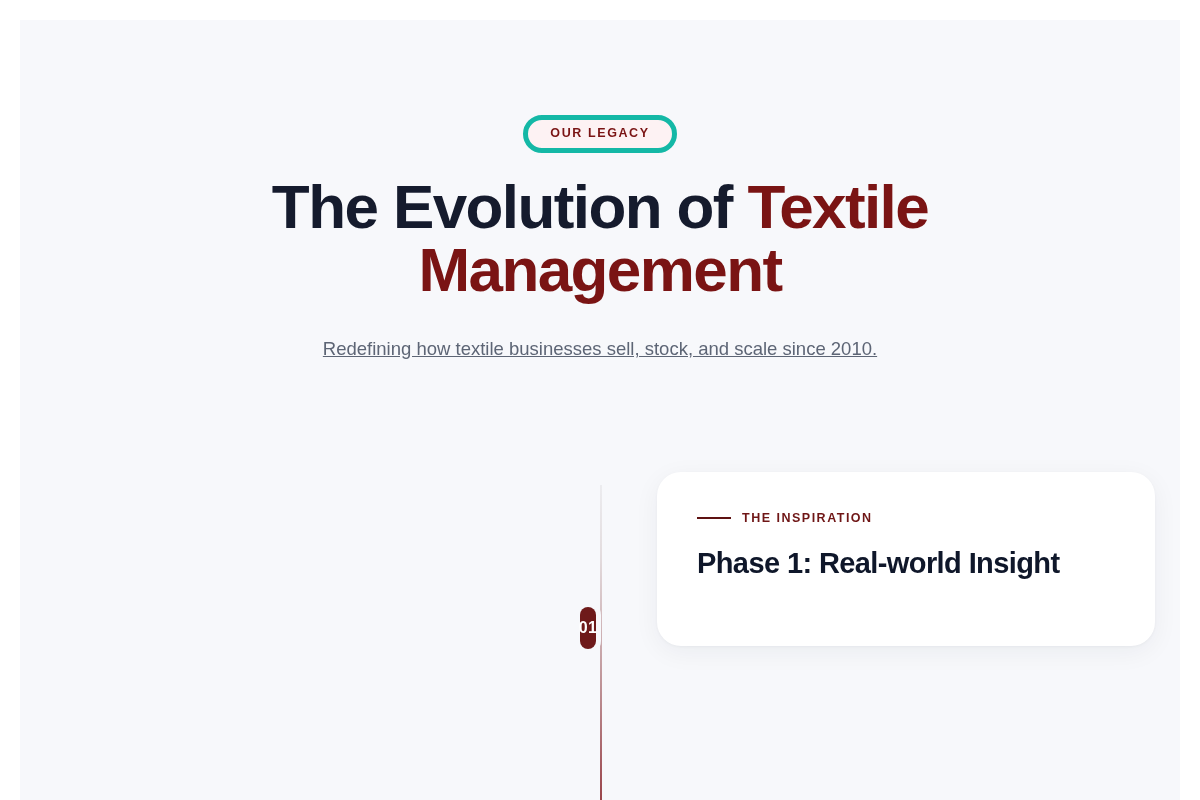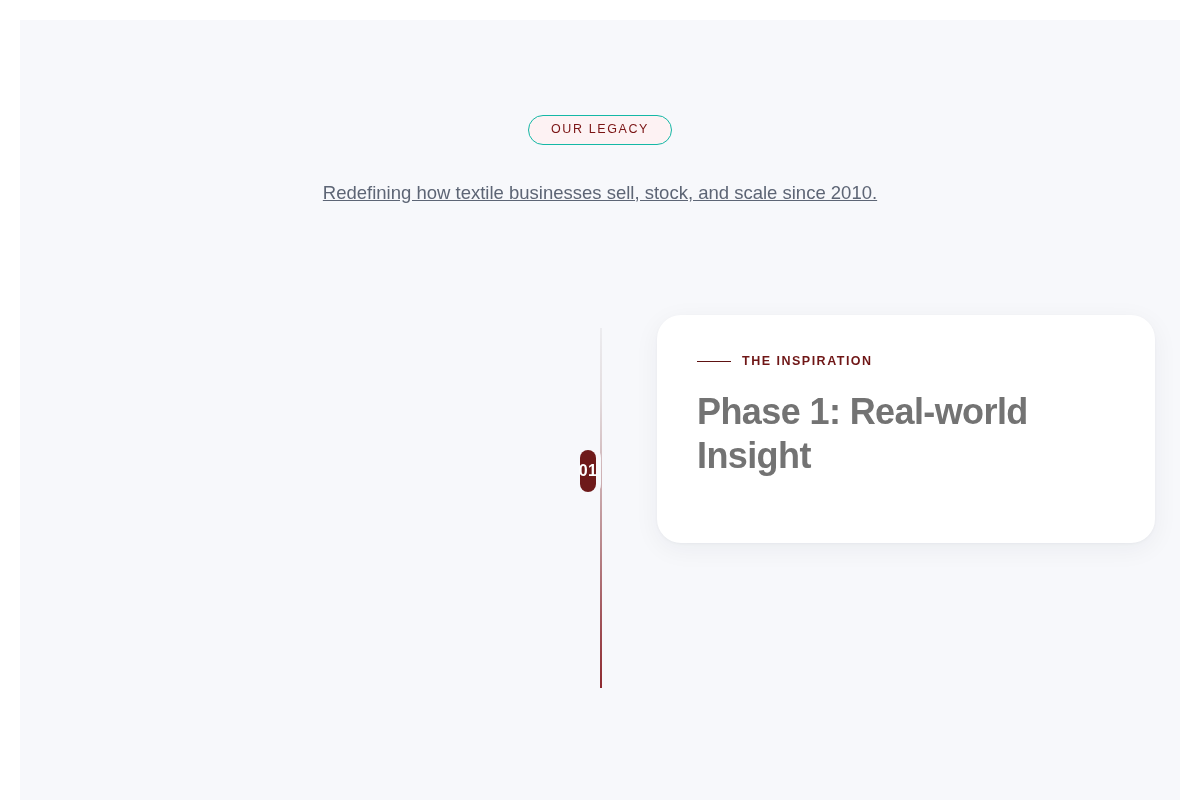--- a/index.html
+++ b/index.html
@@ -27,25 +27,25 @@
 
   
   .hero {
     padding-top: 95px;
     text-align: center;
   }
 
   .eyebrow-pill {
     display: inline-block;
     background: #fdf2f3;
-    border: 1px solid #14b8a6;
+    border: 5px solid #14b8a6;
     border-radius: 999px;
     padding: 7px 22px 8px;
     font-size: 12.5px;
-    font-weight: 400;
+    font-weight: 700;
     letter-spacing: 1.6px;
     color: #7a1414;
     line-height: 1;
   }
 
   .hero-title {
     margin-top: 22px;
     font-size: 62px;
     line-height: 1.02;
     font-weight: 700;
@@ -134,44 +134,45 @@
   }
   .kicker-text {
     font-size: 12.5px;
     font-weight: 700;
     letter-spacing: 1.5px;
     color: #6f1616;
     line-height: 1;
   }
 
   .card-title {
-    font-size: 36px;
+    font-size: 29px;
     line-height: 1.24;
     font-weight: 700;
     letter-spacing: -0.6px;
-    color: #737373;
+    color: #0f172a;
     margin-bottom: 22px;
   }
 
   .card-body {
     font-size: 17px;
     line-height: 1.55;
     color: #5d6575;
   }
   .card-body b { color: #151b2d; font-weight: 700; }
 </style>
 </head>
 <body>
 
 <div class="page-root">
 
   <section class="hero">
 
     <div class="eyebrow-pill">OUR LEGACY</div>
 
+    <h1 class="hero-title"><span>The Evolution of </span><span class="accent">Textile Management</span></h1>
 
     <p class="hero-sub">Redefining how textile businesses sell, stock, and scale since 2010.</p>
   </section>
 
   <section class="timeline">
 
     <div class="timeline-axis"></div>
 
     <div class="timeline-node">01</div>
 

